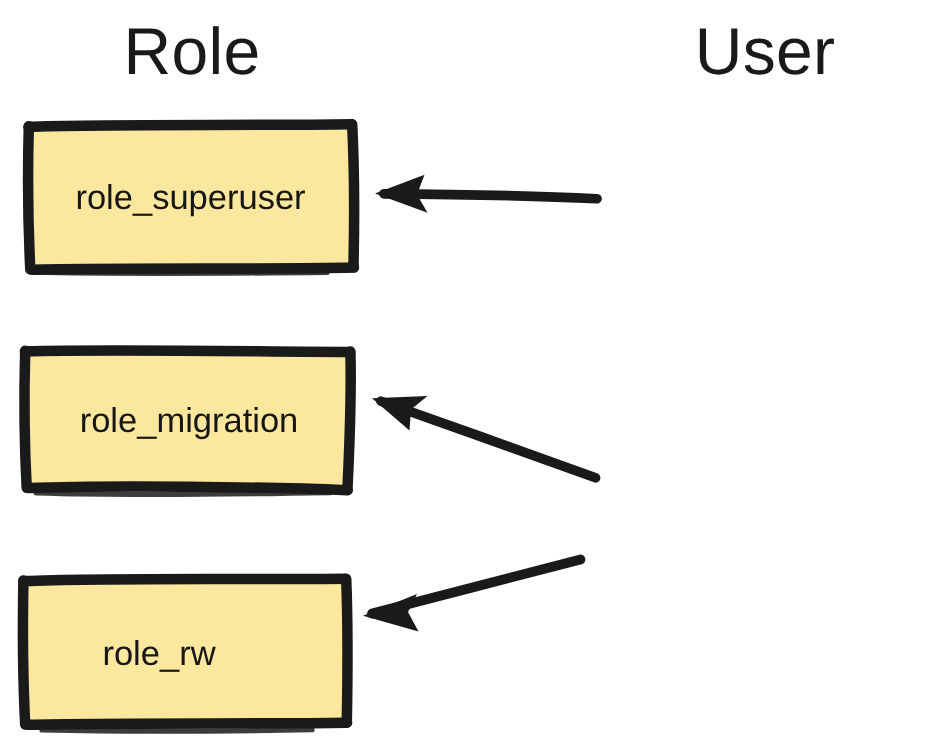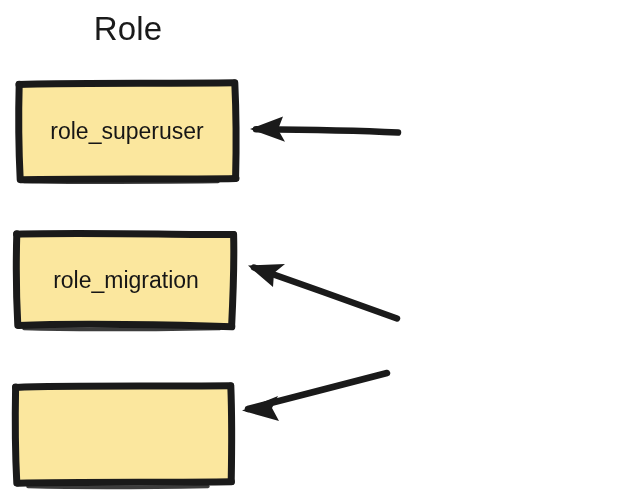--- a/index.html
+++ b/index.html
@@ -10,21 +10,21 @@
   #canvas {
     position: relative;
     width: 632px;
     height: 494px;
     background: #ffffff;
     overflow: hidden;
     font-family: "Liberation Sans", sans-serif;
   }
   .col-header {
     position: absolute;
-    font-size: 33px;
+    font-size: 44px;
     color: #1a1a1a;
     font-weight: 400;
     letter-spacing: 0.2px;
     text-align: center;
     white-space: nowrap;
   }
   #header-role  { left: 28px;  top: 10px; width: 200px; }
   #header-user  { left: 410px; top: 10px; width: 200px; }
 
   .node {
@@ -69,20 +69,21 @@
     overflow: visible;
   }
 </style>
 </head>
 <body>
 
 <div id="canvas">
 
   <div class="col-header" id="header-role">Role</div>
 
+  <div class="col-header" id="header-user">User</div>
 
   <div class="node" id="node-role-migration">
     <svg class="sketch" viewBox="0 0 244 116" preserveAspectRatio="none">
       <path d="M13,12 L229,13 L227,104 L15,102 Z" fill="#fbe79e" stroke="none"></path>
       <path d="M12.6,12.2 C70,10.6 168,12.4 229.4,12.6" fill="none" stroke="#1a1a1a" stroke-width="7" stroke-linecap="round"></path>
       <path d="M229.6,12.4 C230.4,42 229,76 227.6,104.6" fill="none" stroke="#1a1a1a" stroke-width="7" stroke-linecap="round"></path>
       <path d="M227.8,104.8 C170,102.6 70,101.2 14.6,103.4" fill="none" stroke="#1a1a1a" stroke-width="7" stroke-linecap="round"></path>
       <path d="M13.8,103.2 C12.2,74 12,40 12.8,11.8" fill="none" stroke="#1a1a1a" stroke-width="7" stroke-linecap="round"></path>
       <path d="M20,106.6 C78,108.4 158,107.4 216,106.4" fill="none" stroke="#1a1a1a" stroke-width="3.5" stroke-linecap="round" opacity="0.85"></path>
     </svg>
@@ -103,20 +104,21 @@
 
   <div class="node" id="node-role-rw">
     <svg class="sketch" viewBox="0 0 244 118" preserveAspectRatio="none">
       <path d="M14,11 L228,10 L229,105 L16,106 Z" fill="#fbe79e" stroke="none"></path>
       <path d="M13.6,11.4 C66,9 162,10.4 228.6,9.8" fill="none" stroke="#1a1a1a" stroke-width="7" stroke-linecap="round"></path>
       <path d="M228.8,10 C230,40 229.8,74 229.2,105.6" fill="none" stroke="#1a1a1a" stroke-width="7" stroke-linecap="round"></path>
       <path d="M229.4,105.8 C172,106.8 74,105.6 16,107.2" fill="none" stroke="#1a1a1a" stroke-width="7" stroke-linecap="round"></path>
       <path d="M14.8,107 C13.2,76 13,42 13.6,11" fill="none" stroke="#1a1a1a" stroke-width="7" stroke-linecap="round"></path>
       <path d="M26,110.6 C84,112 156,111.4 206,110.4" fill="none" stroke="#1a1a1a" stroke-width="3.5" stroke-linecap="round" opacity="0.85"></path>
     </svg>
+    <span class="node-label">role_rw</span>
   </div>
 
 
 
   <svg id="edges" viewBox="0 0 632 494">
 
     <g>
       <path d="M398,132.5 C360,130.6 310,129.6 256,129.2" fill="none" stroke="#1a1a1a" stroke-width="6.5" stroke-linecap="round"></path>
       <path d="M250,129 L283,116.5 L278,129.6 L285,141.8 Z" fill="#1a1a1a"></path>
     </g>

